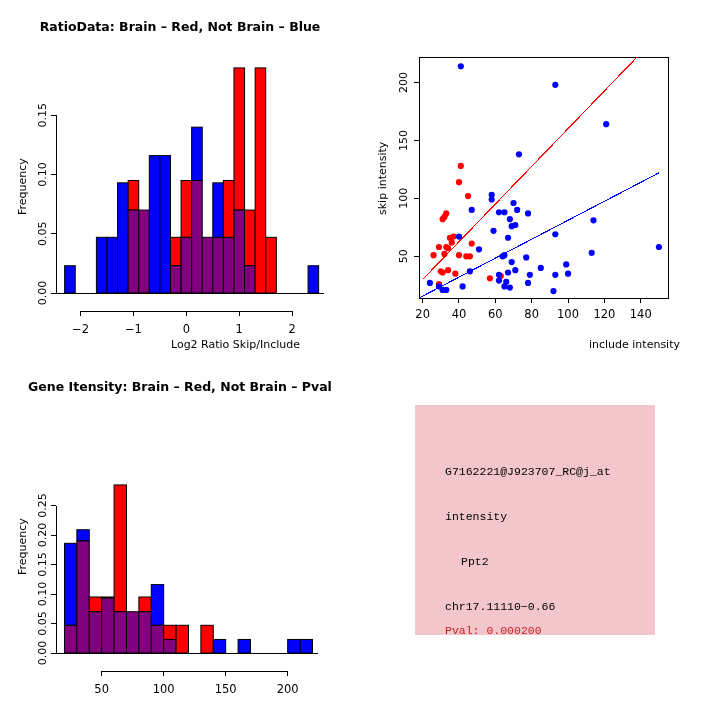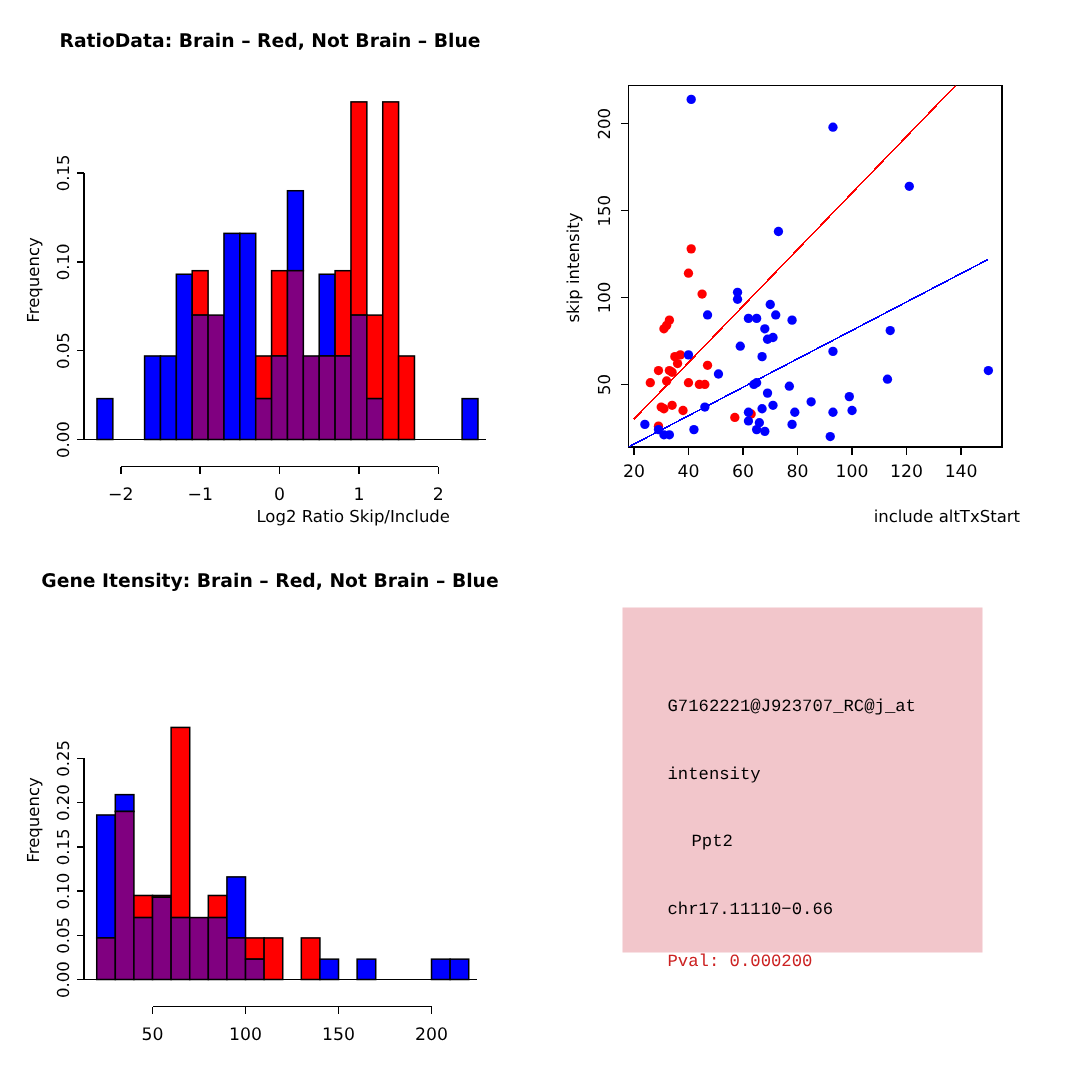--- a/index.html
+++ b/index.html
@@ -192,25 +192,25 @@
           <text x="171.68613138686132" y="318" font-size="11.5" font-family="&quot;DejaVu Sans&quot;, sans-serif" text-anchor="middle" fill="#000">80</text>
           <line x1="208.03649635036498" y1="298" x2="208.03649635036498" y2="303" stroke="#000" stroke-width="1" shape-rendering="crispEdges"></line>
           <text x="208.03649635036498" y="318" font-size="11.5" font-family="&quot;DejaVu Sans&quot;, sans-serif" text-anchor="middle" fill="#000">100</text>
           <line x1="244.38686131386862" y1="298" x2="244.38686131386862" y2="303" stroke="#000" stroke-width="1" shape-rendering="crispEdges"></line>
           <text x="244.38686131386862" y="318" font-size="11.5" font-family="&quot;DejaVu Sans&quot;, sans-serif" text-anchor="middle" fill="#000">120</text>
           <line x1="280.73722627737226" y1="298" x2="280.73722627737226" y2="303" stroke="#000" stroke-width="1" shape-rendering="crispEdges"></line>
           <text x="280.73722627737226" y="318" font-size="11.5" font-family="&quot;DejaVu Sans&quot;, sans-serif" text-anchor="middle" fill="#000">140</text>
         </g>
     </svg>
     <div class="ylabel" style="left:16px;top:215px">skip intensity</div>
-    <div class="axlabel" style="left:40px;top:338px;width:280px">include altTxStart</div>
+    <div class="axlabel" style="left:40px;top:338px;width:280px">include intensity</div>
   </div>
 
   <div class="panel p-bl">
-    <div class="title" style="top:19px">Gene Itensity: Brain – Red, Not Brain – Blue</div>
+    <div class="title" style="top:19px">Gene Itensity: Brain – Red, Not Brain – Pval</div>
     <svg width="360" height="360">
       <g id="gene-bars">
           <rect x="64.48" y="183.32413793103447" width="12.399999999999991" height="81.96206896551726" fill="#0000ff" stroke="#000" stroke-width="1"></rect>
           <rect x="64.48" y="265.28620689655173" width="12.399999999999991" height="27.713793103448268" fill="#800080" stroke="#000" stroke-width="1"></rect>
           <rect x="76.88" y="169.76206896551724" width="12.400000000000006" height="11.203448275862058" fill="#0000ff" stroke="#000" stroke-width="1"></rect>
           <rect x="76.88" y="180.9655172413793" width="12.400000000000006" height="112.0344827586207" fill="#800080" stroke="#000" stroke-width="1"></rect>
           <rect x="89.28" y="236.98275862068965" width="12.400000000000006" height="14.741379310344826" fill="#ff0000" stroke="#000" stroke-width="1"></rect>
           <rect x="89.28" y="251.72413793103448" width="12.400000000000006" height="41.27586206896552" fill="#800080" stroke="#000" stroke-width="1"></rect>
           <rect x="101.68" y="236.98275862068965" width="12.399999999999991" height="1.1793103448275701" fill="#ff0000" stroke="#000" stroke-width="1"></rect>
           <rect x="101.68" y="238.16206896551722" width="12.399999999999991" height="54.83793103448278" fill="#800080" stroke="#000" stroke-width="1"></rect>
@@ -258,17 +258,17 @@
     </svg>
     <div class="ylabel" style="left:16px;top:215px">Frequency</div>
   </div>
 
   <div class="panel p-br">
     <div class="infobox">
       <div class="infoline" style="left:30px;top:60px">G7162221@J923707_RC@j_at</div>
       <div class="infoline" style="left:30px;top:105px">intensity</div>
       <div class="infoline" style="left:46px;top:150px">Ppt2</div>
       <div class="infoline" style="left:30px;top:195px">chr17.11110−0.66</div>
-      <div class="infoline pval" style="left:30px;top:230px">Pval: 0.000200</div>
+      <div class="infoline pval" style="left:30px;top:219px">Pval: 0.000200</div>
     </div>
   </div>
 
 </div>
 
 </body></html>

